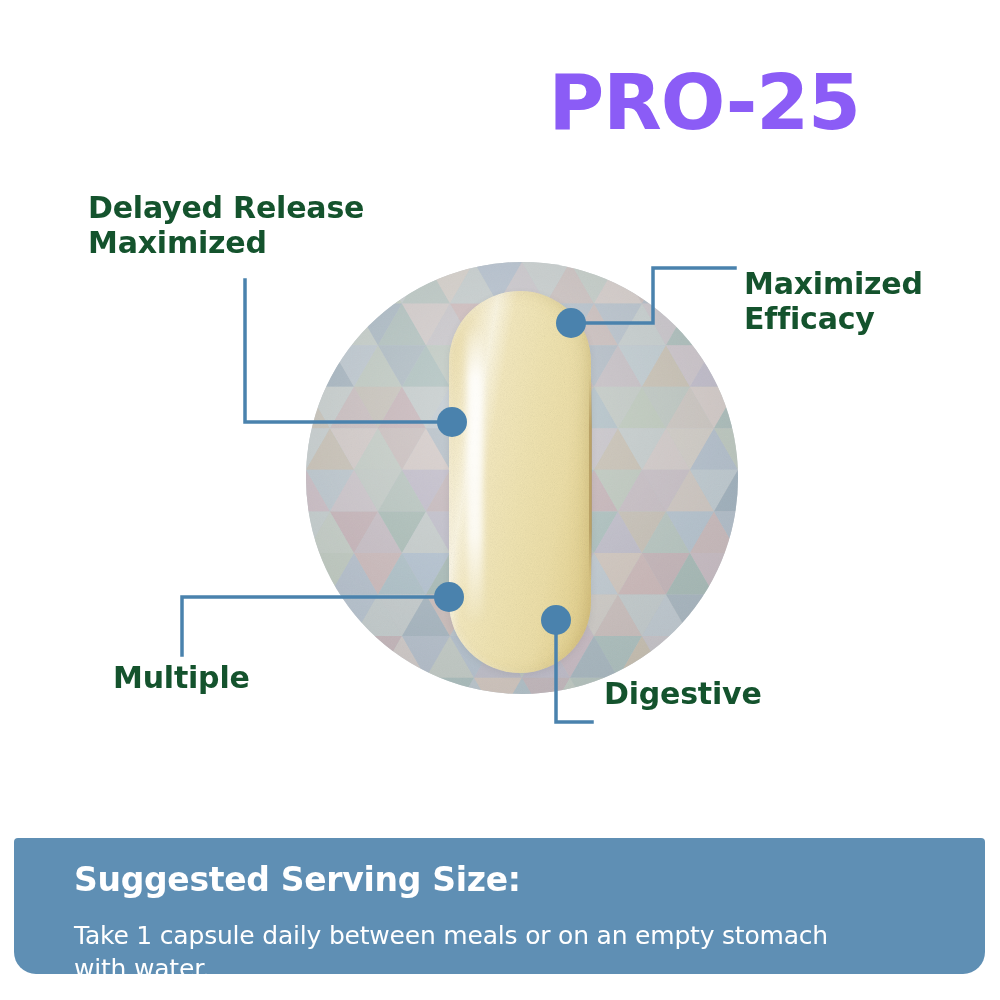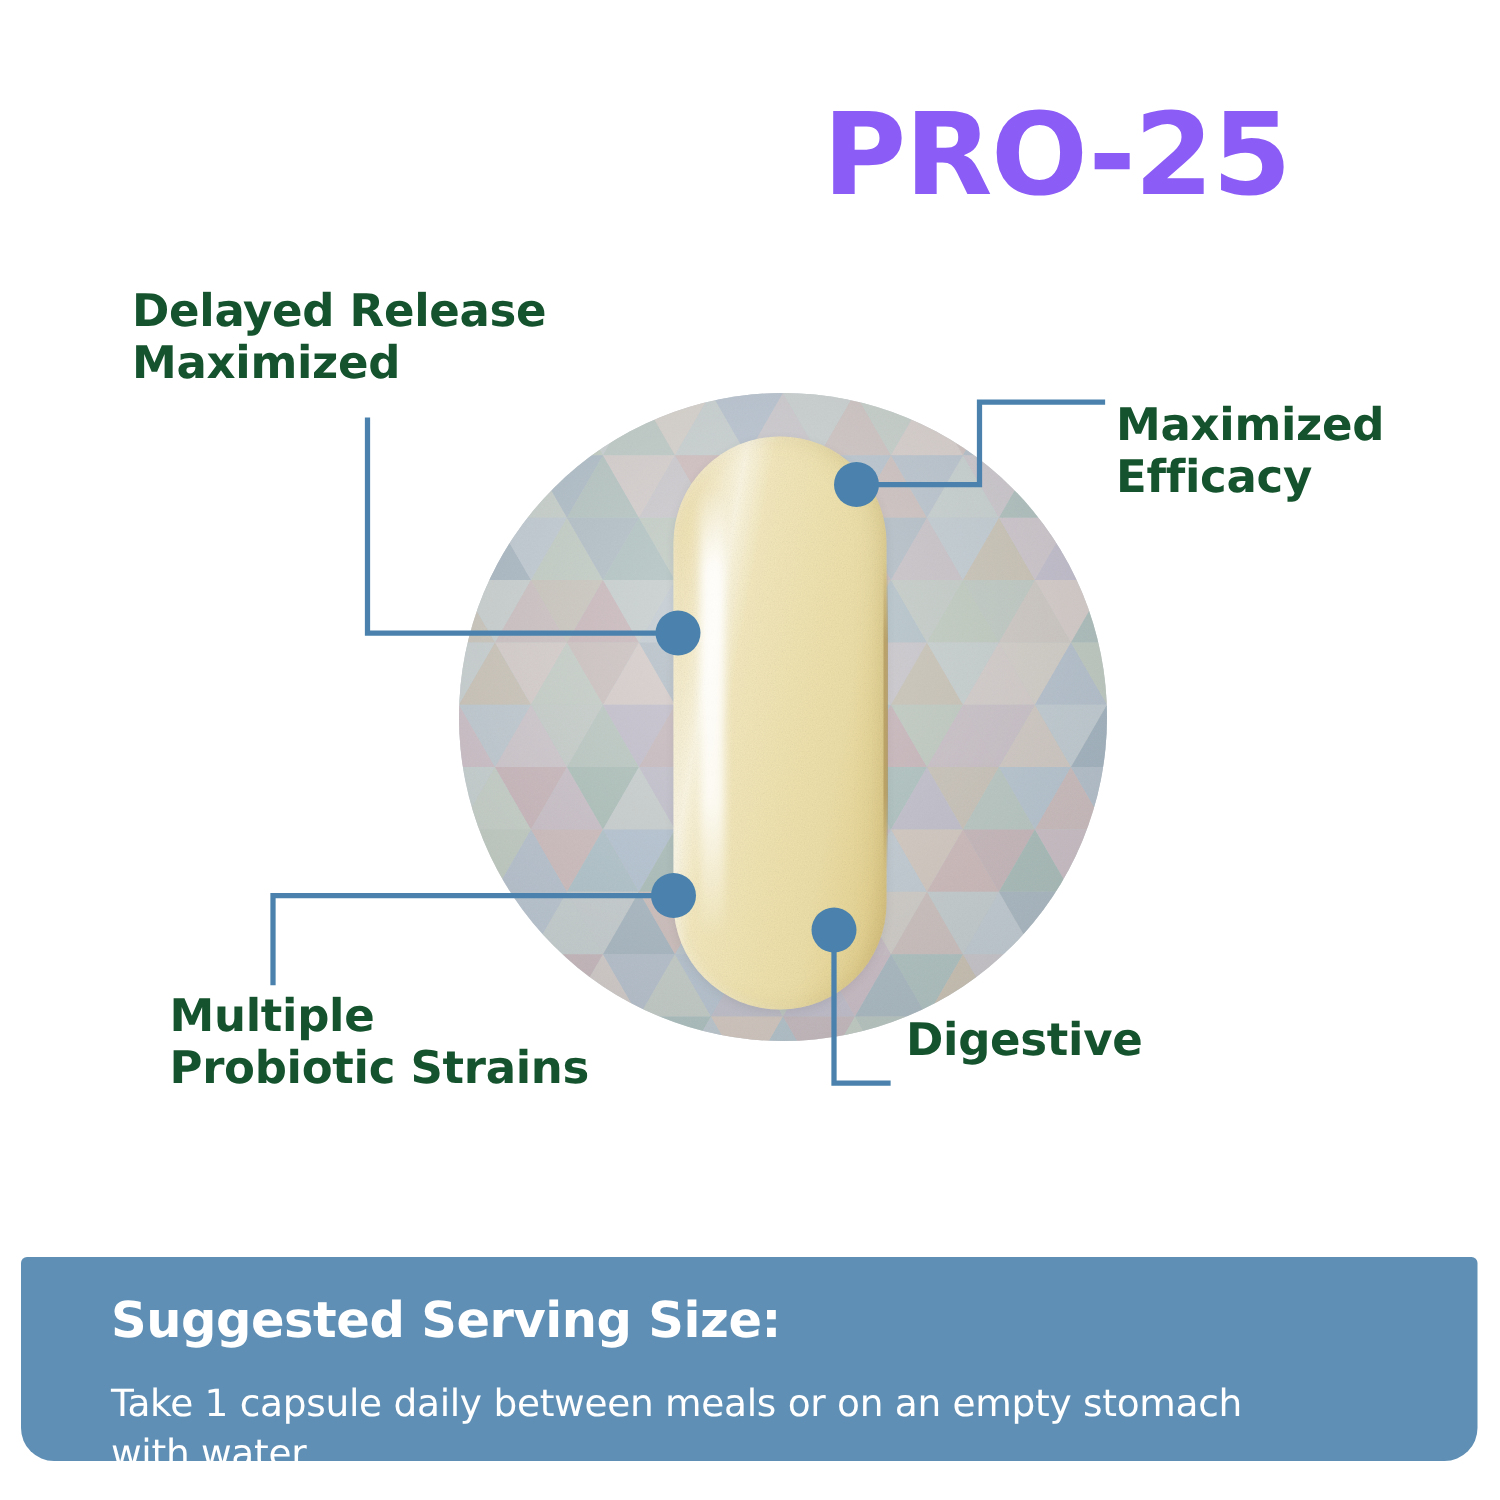--- a/index.html
+++ b/index.html
@@ -522,21 +522,20 @@
       <div>Maximized</div>
     </div>
 
     <div class="callout-label" id="label-maximized-efficacy">
       <div>Maximized</div>
       <div>Efficacy</div>
     </div>
 
     <div class="callout-label" id="label-multiple-strains">
       <div>Multiple</div>
-      <div>Probiotic Strains</div>
     </div>
 
     <div class="callout-label" id="label-digestive-support">
       <div>Digestive</div>
     </div>
 
   </div>
 
   <div id="serving-banner">
     <div id="serving-heading">Suggested Serving Size:</div>

